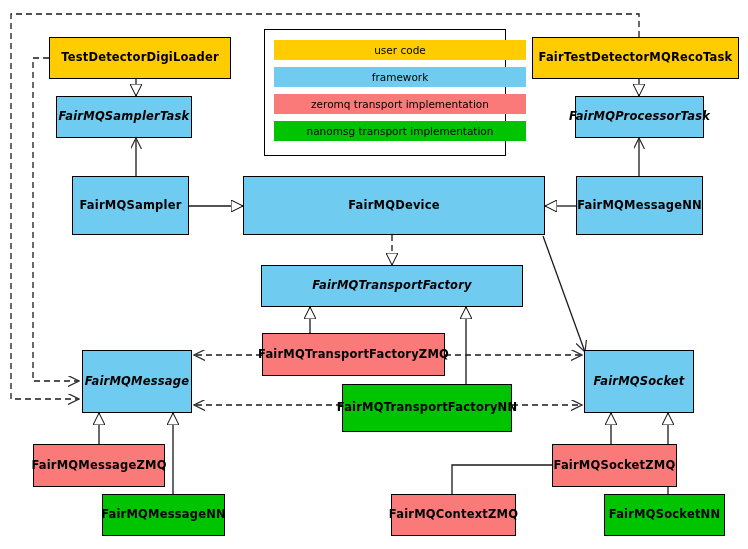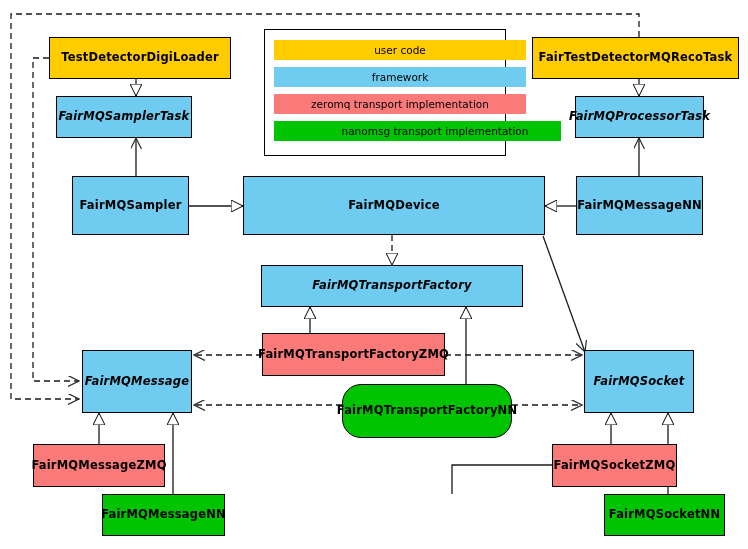--- a/index.html
+++ b/index.html
@@ -16,21 +16,21 @@
   .nanomsg{background:#00c400;}
   .abstract{font-style:italic;}
   #legend{position:absolute;left:264px;top:29px;width:240px;height:125px;
           background:#ffffff;border:1px solid #000000;z-index:4;}
   .legend-row{position:absolute;left:9px;width:252px;height:20px;
               display:flex;align-items:center;justify-content:center;
               font-size:10.5px;font-weight:normal;color:#000000;}
   #legend .legend-row:nth-child(1){top:10px;}
   #legend .legend-row:nth-child(2){top:37px;}
   #legend .legend-row:nth-child(3){top:64px;}
-  #legend .legend-row:nth-child(4){top:91px;padding-left:35px;}
+  #legend .legend-row:nth-child(4){top:91px;}
 </style>
 </head>
 <body>
 
 <div id="canvas">
 
   <svg id="wires" viewBox="0 0 748 549" xmlns="http://www.w3.org/2000/svg">
     <defs>
       <marker id="tri" markerWidth="14" markerHeight="12" refX="12" refY="6" orient="auto" markerUnits="userSpaceOnUse">
         <path d="M12,6 L0,0 L0,12 Z" fill="#ffffff" stroke="#000000" stroke-width="1"></path>
@@ -97,21 +97,22 @@
 
   <div class="node usercode" style="left:49px;top:37px;width:182px;height:42px;">TestDetectorDigiLoader</div>
   <div class="node framework abstract" style="left:56px;top:96px;width:136px;height:42px;">FairMQSamplerTask</div>
   <div class="node framework" style="left:72px;top:176px;width:117px;height:59px;">FairMQSampler</div>
   <div class="node usercode" style="left:532px;top:37px;width:207px;height:42px;">FairTestDetectorMQRecoTask</div>
   <div class="node framework abstract" style="left:575px;top:96px;width:129px;height:42px;">FairMQProcessorTask</div>
   <div class="node framework" style="left:576px;top:176px;width:127px;height:59px;">FairMQMessageNN</div>
   <div class="node framework" style="left:243px;top:176px;width:302px;height:59px;">FairMQDevice</div>
   <div class="node framework abstract" style="left:261px;top:265px;width:262px;height:42px;">FairMQTransportFactory</div>
   <div class="node zeromq" style="left:262px;top:333px;width:183px;height:43px;">FairMQTransportFactoryZMQ</div>
-  <div class="node nanomsg" style="left:342px;top:384px;width:170px;height:54px;border-radius:19px;">FairMQTransportFactoryNN</div>
+  <div class="node nanomsg" style="left:342px;top:384px;width:170px;height:48px;">FairMQTransportFactoryNN</div>
   <div class="node framework abstract" style="left:82px;top:350px;width:110px;height:63px;">FairMQMessage</div>
   <div class="node zeromq" style="left:33px;top:444px;width:132px;height:43px;">FairMQMessageZMQ</div>
   <div class="node nanomsg" style="left:102px;top:494px;width:123px;height:42px;">FairMQMessageNN</div>
   <div class="node framework abstract" style="left:584px;top:350px;width:110px;height:63px;">FairMQSocket</div>
   <div class="node zeromq" style="left:552px;top:444px;width:125px;height:43px;">FairMQSocketZMQ</div>
   <div class="node nanomsg" style="left:604px;top:494px;width:121px;height:42px;">FairMQSocketNN</div>
+  <div class="node zeromq" style="left:391px;top:494px;width:125px;height:42px;">FairMQContextZMQ</div>
 
 </div>
 
 </body></html>

